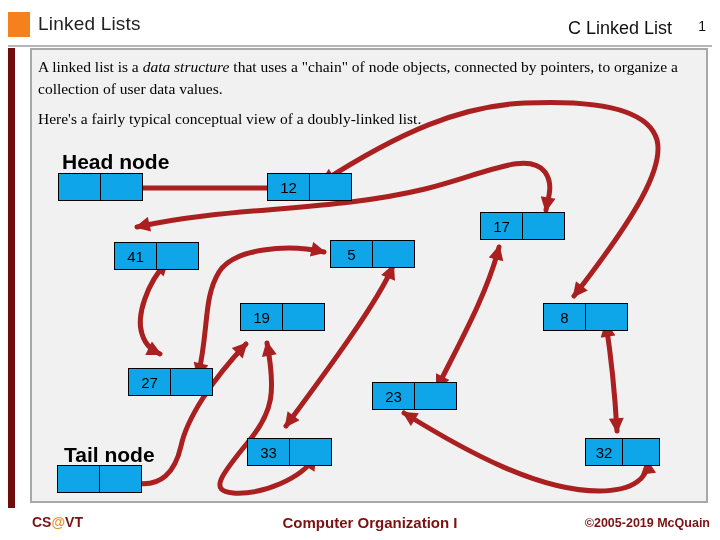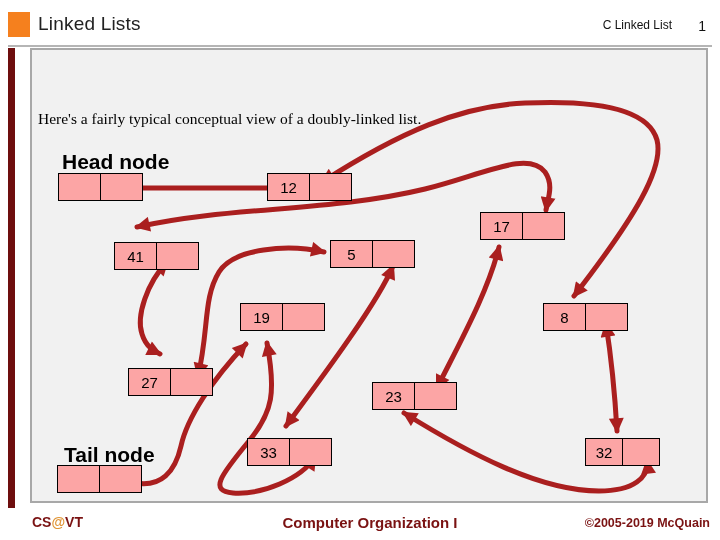--- a/index.html
+++ b/index.html
@@ -1,37 +1,37 @@
 <!DOCTYPE html>
 <html><head>
 <meta charset="utf-8">
 <style>
   html,body{margin:0;padding:0;background:#ffffff;}
   .slide{position:relative;width:720px;height:540px;background:#ffffff;overflow:hidden;
          font-family:"Liberation Sans",sans-serif;}
   
   .accent-square{position:absolute;left:8px;top:12px;width:22px;height:25px;background:#f5801e;}
   .title{position:absolute;left:38px;top:13px;font-size:19px;color:#222;letter-spacing:.2px;}
-  .context{position:absolute;right:48px;top:18px;font-size:12px;color:#111;}
+  .context{position:absolute;right:48px;top:18px;font-size:18px;color:#111;}
   .pagenum{position:absolute;right:14px;top:18px;font-size:14px;color:#111;}
   .header-rule{position:absolute;left:8px;top:45px;width:704px;height:2px;background:#b5b5b5;}
   
   .side-bar{position:absolute;left:8px;top:48px;width:7px;height:460px;background:#6e0e0e;}
   
   .content-box{position:absolute;left:30px;top:48px;width:678px;height:455px;
                background:#f1f1f1;border:2px solid #a8a8a8;box-sizing:border-box;}
   .para{position:absolute;left:38px;width:664px;font-family:"Liberation Serif",serif;
         font-size:15.5px;line-height:22px;color:#000;}
   .para1{top:56px;}
   .para2{top:108px;}
   .para .ital{font-style:italic;}
   
   .node-label{position:absolute;font-size:21px;font-weight:600;color:#000;}
   .node{position:absolute;width:85px;height:28px;display:flex;box-sizing:border-box;}
-  .cell{flex:1;border:1px solid #000;box-sizing:border-box;background:#fca5a5;
+  .cell{flex:1;border:1px solid #000;box-sizing:border-box;background:#0ea5e9;
         display:flex;align-items:center;justify-content:center;
         font-size:15px;color:#000;}
   .cell.left{border-right:none;}
   svg.arrows{position:absolute;left:0;top:0;width:720px;height:540px;pointer-events:none;}
   
   .footer-left{position:absolute;left:32px;top:514px;font-size:14px;font-weight:bold;color:#7a1212;}
   .footer-left .at{color:#e09537;}
   .footer-center{position:absolute;left:0;top:514px;width:716px;text-align:center;
                  font-size:15px;font-weight:bold;color:#7a1212;padding-left:12px;}
   .footer-right{position:absolute;right:10px;top:516px;font-size:12.5px;font-weight:bold;color:#7a1212;}
@@ -43,20 +43,21 @@
 
   <div class="accent-square"></div>
   <div class="title">Linked Lists</div>
   <div class="context">C Linked List</div>
   <div class="pagenum">1</div>
   <div class="header-rule"></div>
 
   <div class="side-bar"></div>
   <div class="content-box"></div>
 
+  <div class="para para1"><span>A linked list is a </span><span class="ital">data structure</span><span> that uses a "chain" of node objects, connected by pointers, to organize a collection of user data values.</span></div>
   <div class="para para2">Here's a fairly typical conceptual view of a doubly-linked list.</div>
 
   <div class="node-label" style="left:62px;top:150px;">Head node</div>
   <div class="node-label" style="left:64px;top:443px;">Tail node</div>
 
   <svg class="arrows" viewBox="0 0 720 540">
     <defs>
       <marker id="ah-end" viewBox="0 0 10 10" refX="8.5" refY="5" markerUnits="userSpaceOnUse" markerWidth="17" markerHeight="15" orient="auto">
         <path d="M0 0 L10 5 L0 10 z" fill="#aa1f1f"></path>
       </marker>

